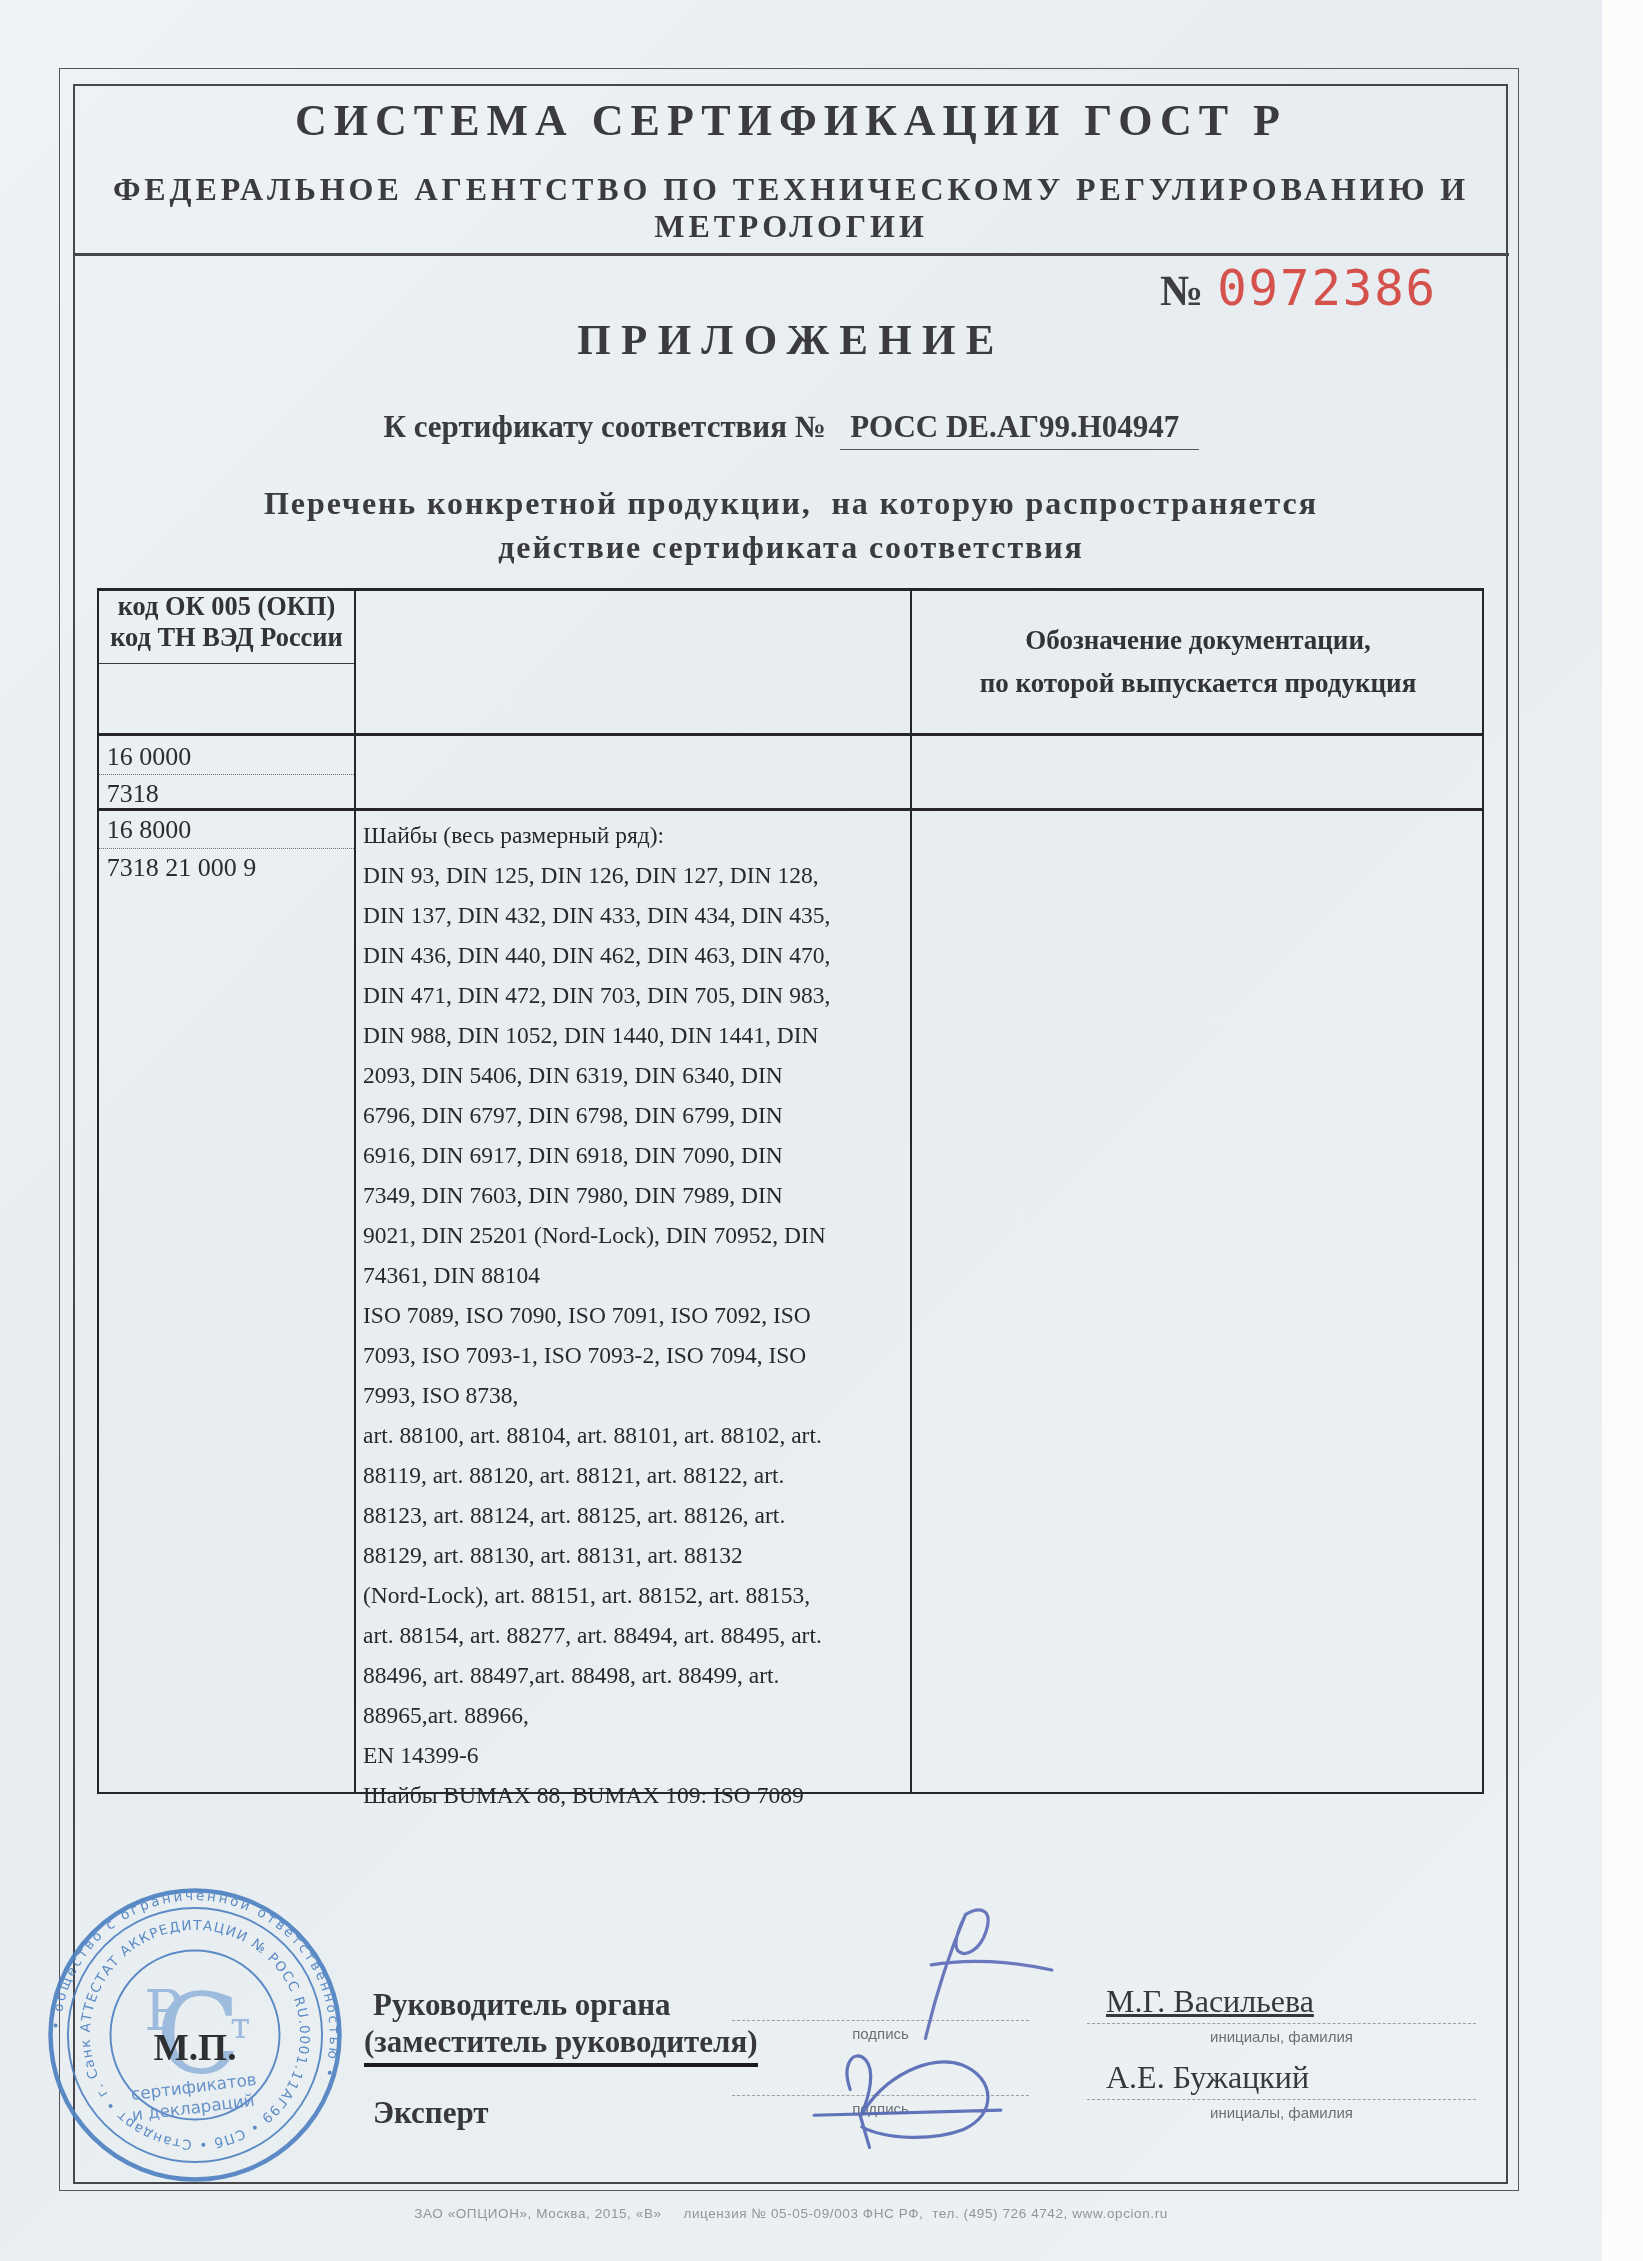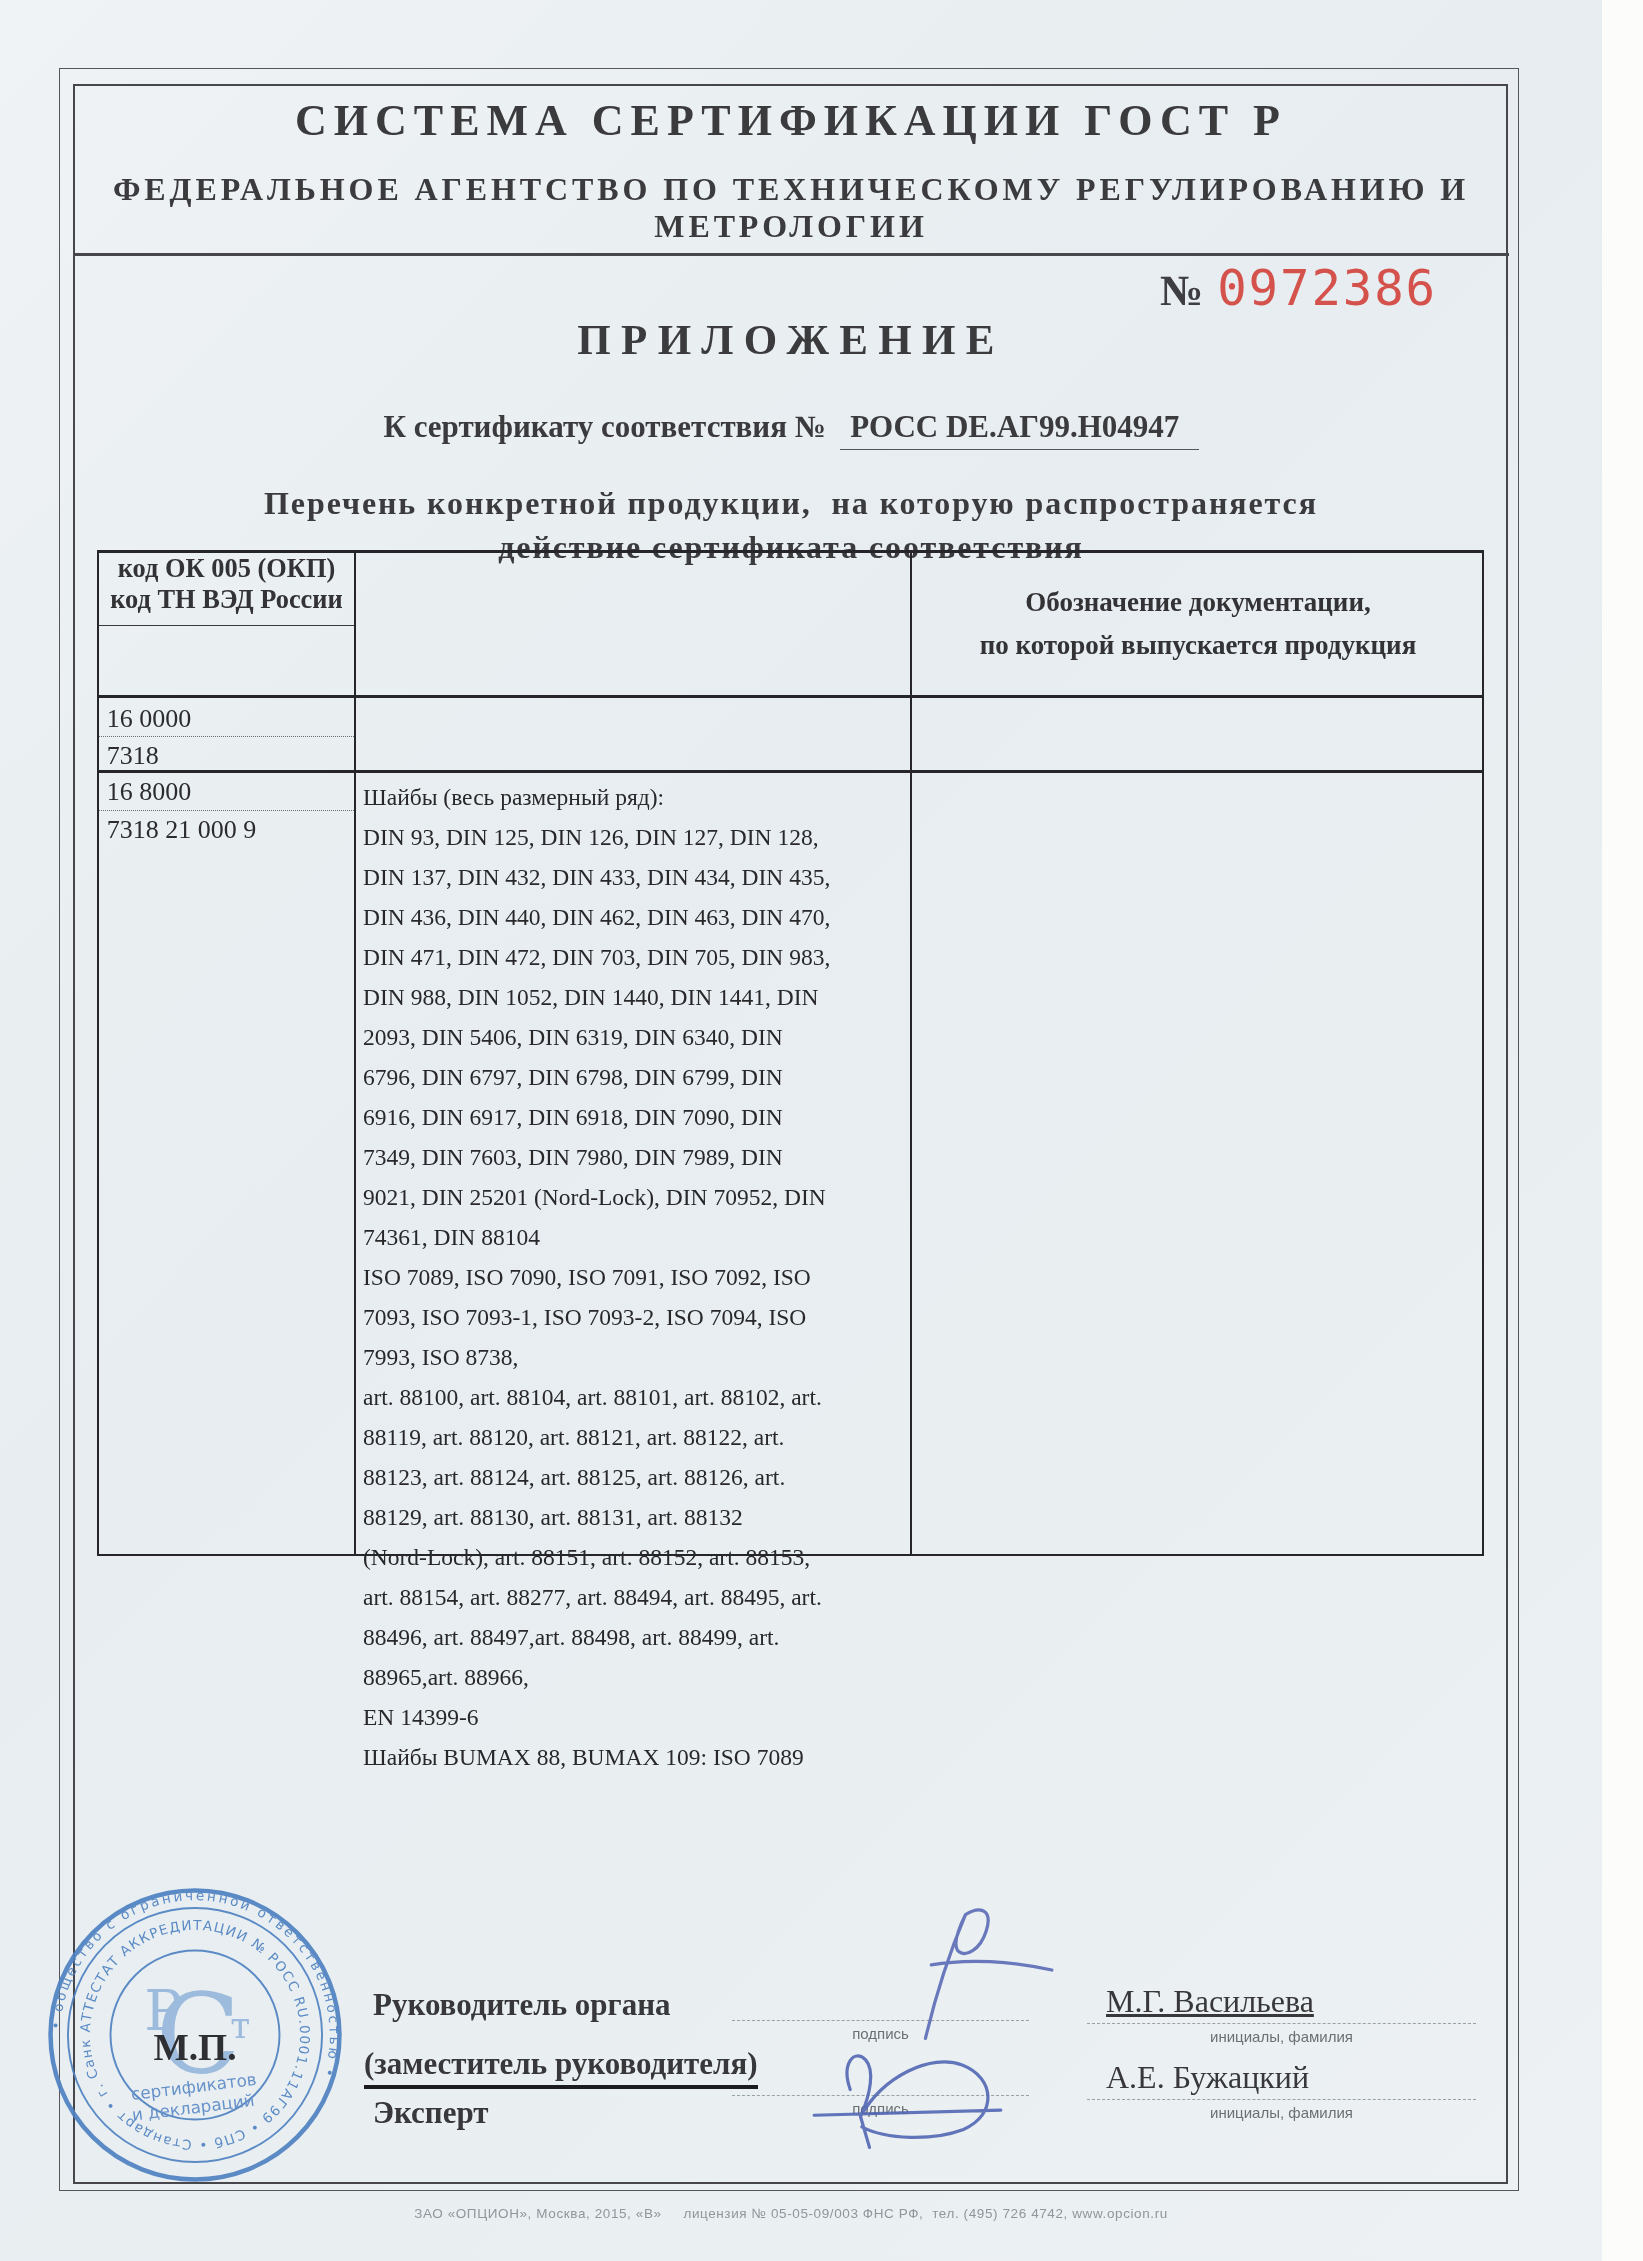--- a/index.html
+++ b/index.html
@@ -22,21 +22,21 @@
   .docno{position:absolute;left:1160px;top:260px;white-space:nowrap;}
   .docno .nsign{font-size:43px;font-weight:bold;color:#3e3e42;vertical-align:baseline;}
   .docno .digits{font-family:"DejaVu Sans Mono", monospace;font-size:49px;letter-spacing:1.9px;color:#d4524b;margin-left:14px;}
 
   .title{top:315px;font-size:43px;font-weight:bold;letter-spacing:10.3px;color:#3b3b3e;}
   .certline{top:409px;font-size:31px;font-weight:bold;color:#3b3b3e;white-space:pre;}
   .certline .certno{border-bottom:1.9px solid #55555a;padding:0 19.3px 5.2px 10.3px;margin-left:14px;}
   .sub1{top:485px;font-size:32px;font-weight:bold;letter-spacing:1.9px;color:#3b3b3e;white-space:pre;}
   .sub2{top:529px;font-size:32px;font-weight:bold;letter-spacing:1.9px;color:#3b3b3e;}
 
-  .tbl{position:absolute;left:97px;top:550px;width:1387px;height:1006px;
+  .tbl{position:absolute;left:97px;top:588px;width:1387px;height:1206px;
     border:2.6px solid #26262a;border-top-width:3.9px;box-sizing:border-box;}
   .vline{position:absolute;top:0;bottom:0;width:1.9px;background:#26262a;}
   .v1{left:255px;} .v2{left:811px;}
   .hline{position:absolute;left:0;right:0;height:2.6px;background:#26262a;}
   .h-hdr{top:142px;} .h-row1{top:217px;}
   .col1-hdr-div{position:absolute;left:0;top:72px;width:255px;height:1.3px;background:#3a3a3e;}
   .dotted{position:absolute;left:0;width:255px;border-top:1.9px dotted #6d6d70;}
   .dot1{top:183px;} .dot2{top:257px;}
   .cell-txt{position:absolute;font-size:26px;color:#2c2c2e;}
   .c1top{left:0;top:17px;width:255px;text-align:center;font-size:26.4px;font-weight:bold;color:#333336;}
@@ -44,21 +44,21 @@
   .c2hdr{left:257px;top:28px;width:554px;text-align:center;font-size:27px;font-weight:bold;line-height:43px;white-space:pre-line;color:#333336;position:absolute;}
   .c3hdr{left:813px;top:28px;width:572px;text-align:center;font-size:27px;font-weight:bold;line-height:43px;white-space:pre-line;color:#333336;position:absolute;}
   .okp1{left:7.7px;top:151px;}
   .tnved1{left:7.7px;top:188px;}
   .okp2{left:7.7px;top:224px;}
   .tnved2{left:7.7px;top:262px;}
   .products{position:absolute;left:264px;top:224px;width:545px;font-size:23.5px;line-height:40px;white-space:pre-line;color:#28282b;overflow:hidden;}
 
   .sig-label{position:absolute;font-size:31px;font-weight:bold;color:#38383b;white-space:nowrap;}
   .role1a{left:373px;top:1987px;}
-  .role1b{left:364px;top:2024px;margin-top:22px;}
+  .role1b{left:364px;top:2024px;}
   .role1b span{display:inline-block;border-bottom:4.5px solid #1c1c1e;padding-bottom:3.2px;}
   .expert{left:373px;top:2095px;}
   .sigline{position:absolute;border-top:1.3px dashed #9aa0a4;}
   .line-s1{left:732px;top:2020px;width:297px;}
   .line-s2{left:732px;top:2095px;width:297px;}
   .line-n1{left:1087px;top:2023px;width:389px;}
   .line-n2{left:1087px;top:2099px;width:389px;}
   .caption{position:absolute;font-family:"Liberation Sans", sans-serif;font-size:15px;color:#6b7075;text-align:center;}
   .cap-s1{left:732px;top:2025px;width:297px;}
   .cap-s2{left:732px;top:2100px;width:297px;}

